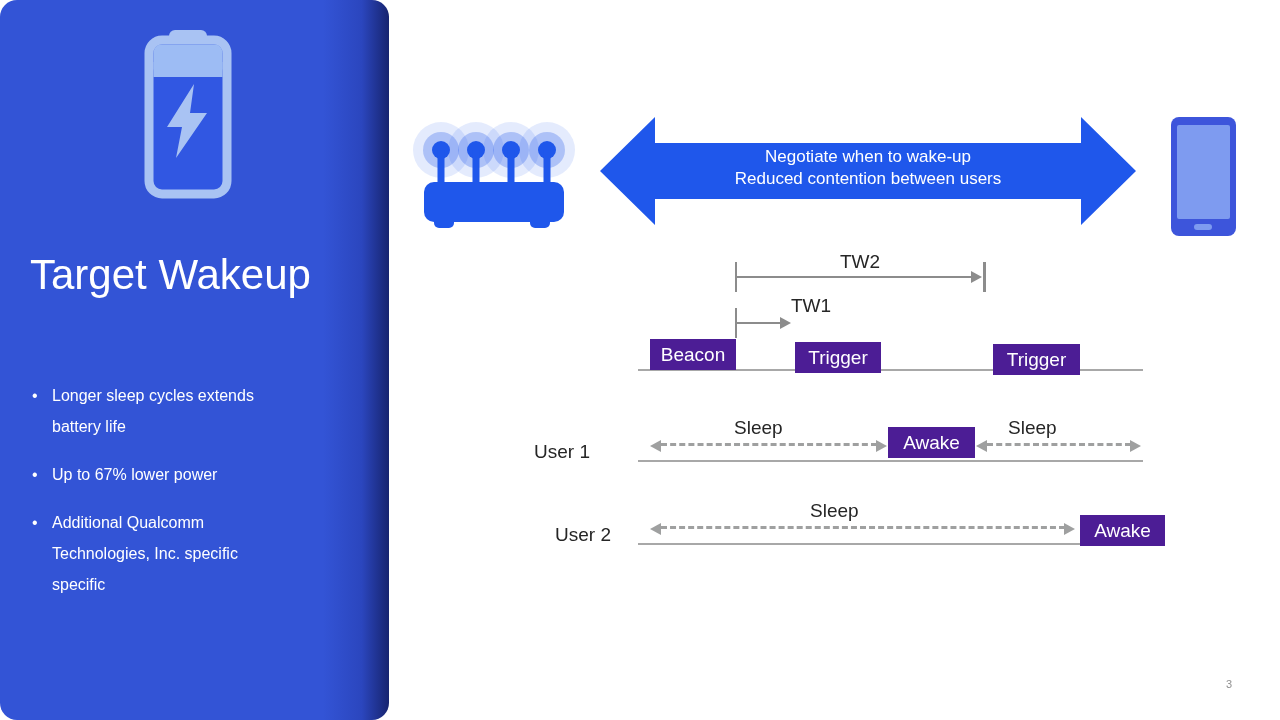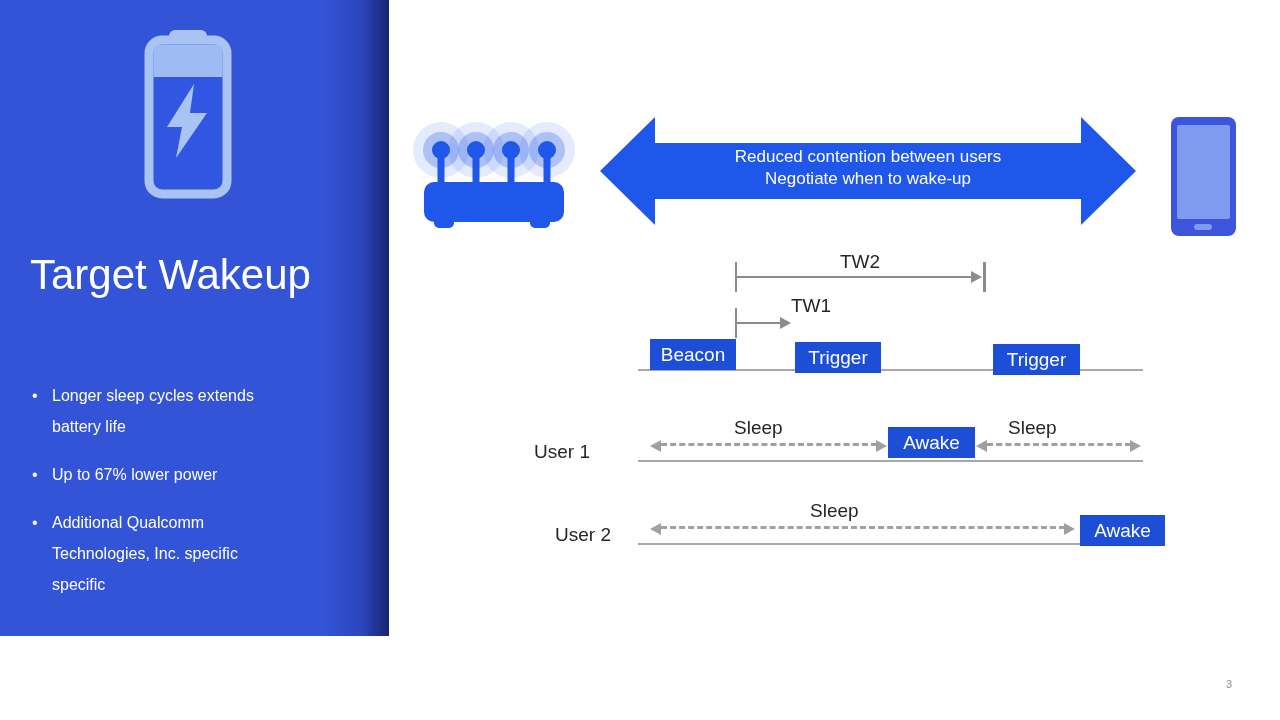--- a/index.html
+++ b/index.html
@@ -3,22 +3,23 @@
 <meta charset="utf-8">
 <style>
   * { margin:0; padding:0; box-sizing:border-box; }
   html,body { background:#e8e8e8; }
   .slide {
     position:relative; width:1280px; height:720px; overflow:hidden;
     background:#ffffff; font-family:"Liberation Sans", sans-serif;
   }
   
   .sidebar {
-    position:absolute; left:0; top:0; width:389px; height:636px;
+    position:absolute; left:0; top:0; width:389px; height:720px;
     background:linear-gradient(90deg, #3354D6 0%, #3354D6 83%, #2B46BE 93%, #17246F 100%);
+    border-radius:17px;
   }
   .battery-svg { position:absolute; left:138px; top:24px; }
   .side-title {
     position:absolute; left:30px; top:243px; width:350px;
     color:#ffffff; font-size:42px; line-height:63px; font-weight:400;
   }
   .side-bullets {
     position:absolute; left:30px; top:380px; width:330px;
     color:#ffffff; font-size:16px; line-height:31px; list-style:none;
   }
@@ -41,21 +42,21 @@
   .bracket-line { position:absolute; height:2px; background:#8C8C8C; }
   .tick { position:absolute; width:2px; height:30px; background:#8C8C8C; }
   .dash-line { position:absolute; border-top:3px dashed #9FA0A0; }
   .arrhead { position:absolute; width:0; height:0; border-top:6px solid transparent; border-bottom:6px solid transparent; }
   .arrhead.right { border-left:11px solid #9FA0A0; }
   .arrhead.left  { border-right:11px solid #9FA0A0; }
   .arrhead.gray-right { border-left:11px solid #8C8C8C; }
   .diag-label { position:absolute; color:#262626; font-size:19px; white-space:nowrap; }
   .diag-label.center { text-align:left; }
   .teal-box {
-    position:absolute; background:#1d4ed8; color:#ffffff; font-size:19px;
+    position:absolute; background:#4c1d95; color:#ffffff; font-size:19px;
     display:flex; align-items:center; justify-content:center; white-space:nowrap;
   }
   .page-num { position:absolute; left:1210px; top:678px; width:22px; text-align:right; color:#909090; font-size:11px; }
 </style>
 </head>
 <body>
 
 <div class="slide">
 
   <div class="sidebar">
@@ -113,22 +114,22 @@
       <rect x="26" y="106" width="20" height="14" rx="5"></rect>
       <rect x="122" y="106" width="20" height="14" rx="5"></rect>
       <rect x="16" y="74" width="140" height="40" rx="10"></rect>
     </g>
   </svg>
 
   <svg class="abs" style="left:598px; top:112px;" width="540" height="118" viewBox="0 0 540 118">
     <polygon points="2,59 57,5 57,31 483,31 483,5 538,59 483,113 483,87 57,87 57,113" fill="#1F57EB"></polygon>
   </svg>
   <div class="banner-text">
+    <div>Negotiate when to wake-up</div>
     <div>Reduced contention between users</div>
-    <div>Negotiate when to wake-up</div>
   </div>
 
   <div class="phone-body">
     <div class="phone-screen"></div>
     <div class="phone-homebar"></div>
   </div>
 
   <div class="diag-label center" style="left:840px; top:251px; width:70px;">TW2</div>
   <div class="bracket-line" style="left:736px; top:276px; width:240px;"></div>
   <div class="tick" style="left:735px; top:262px;"></div>

